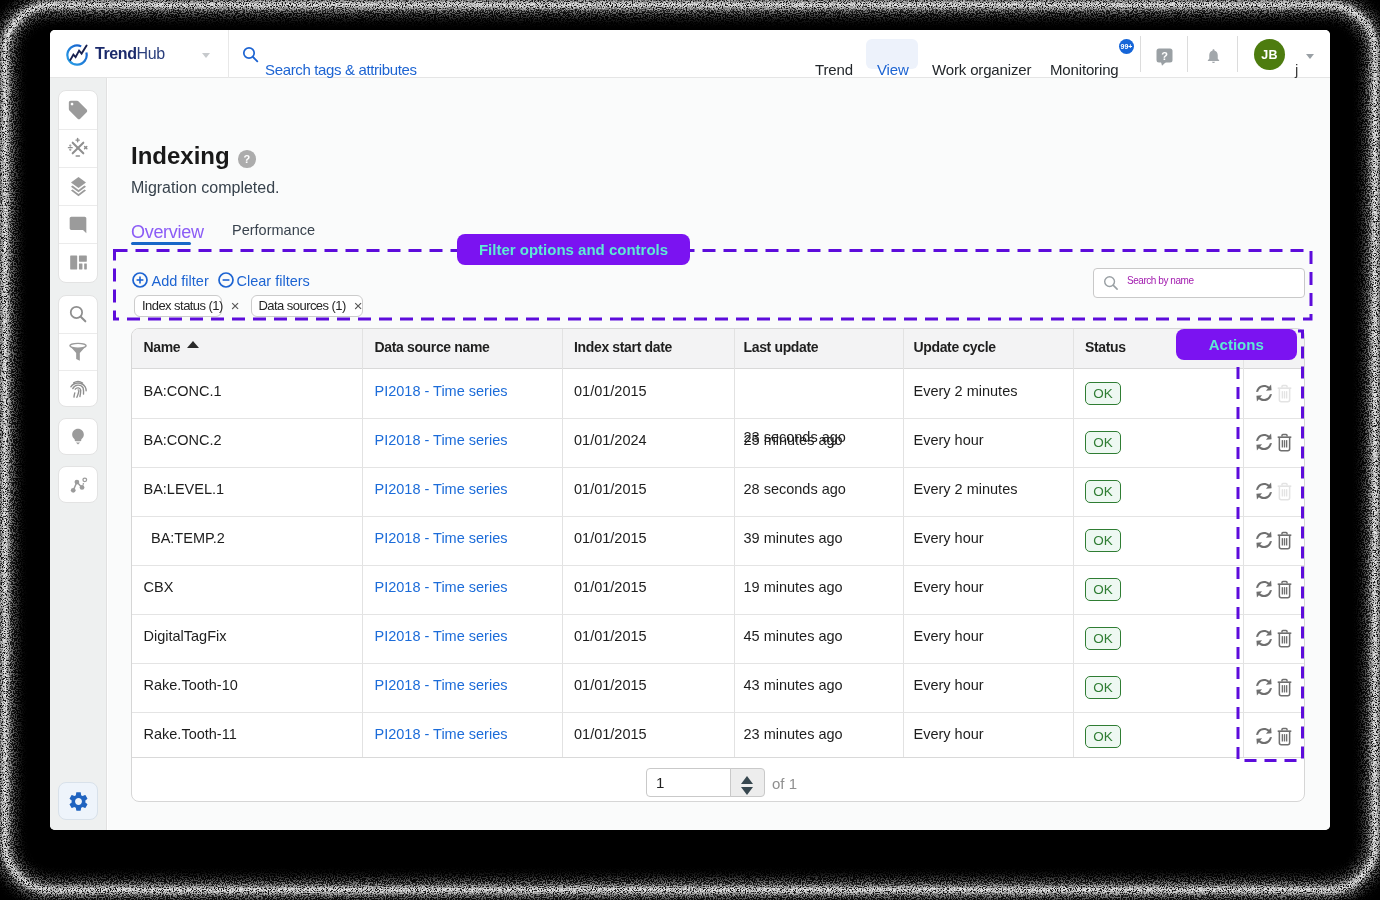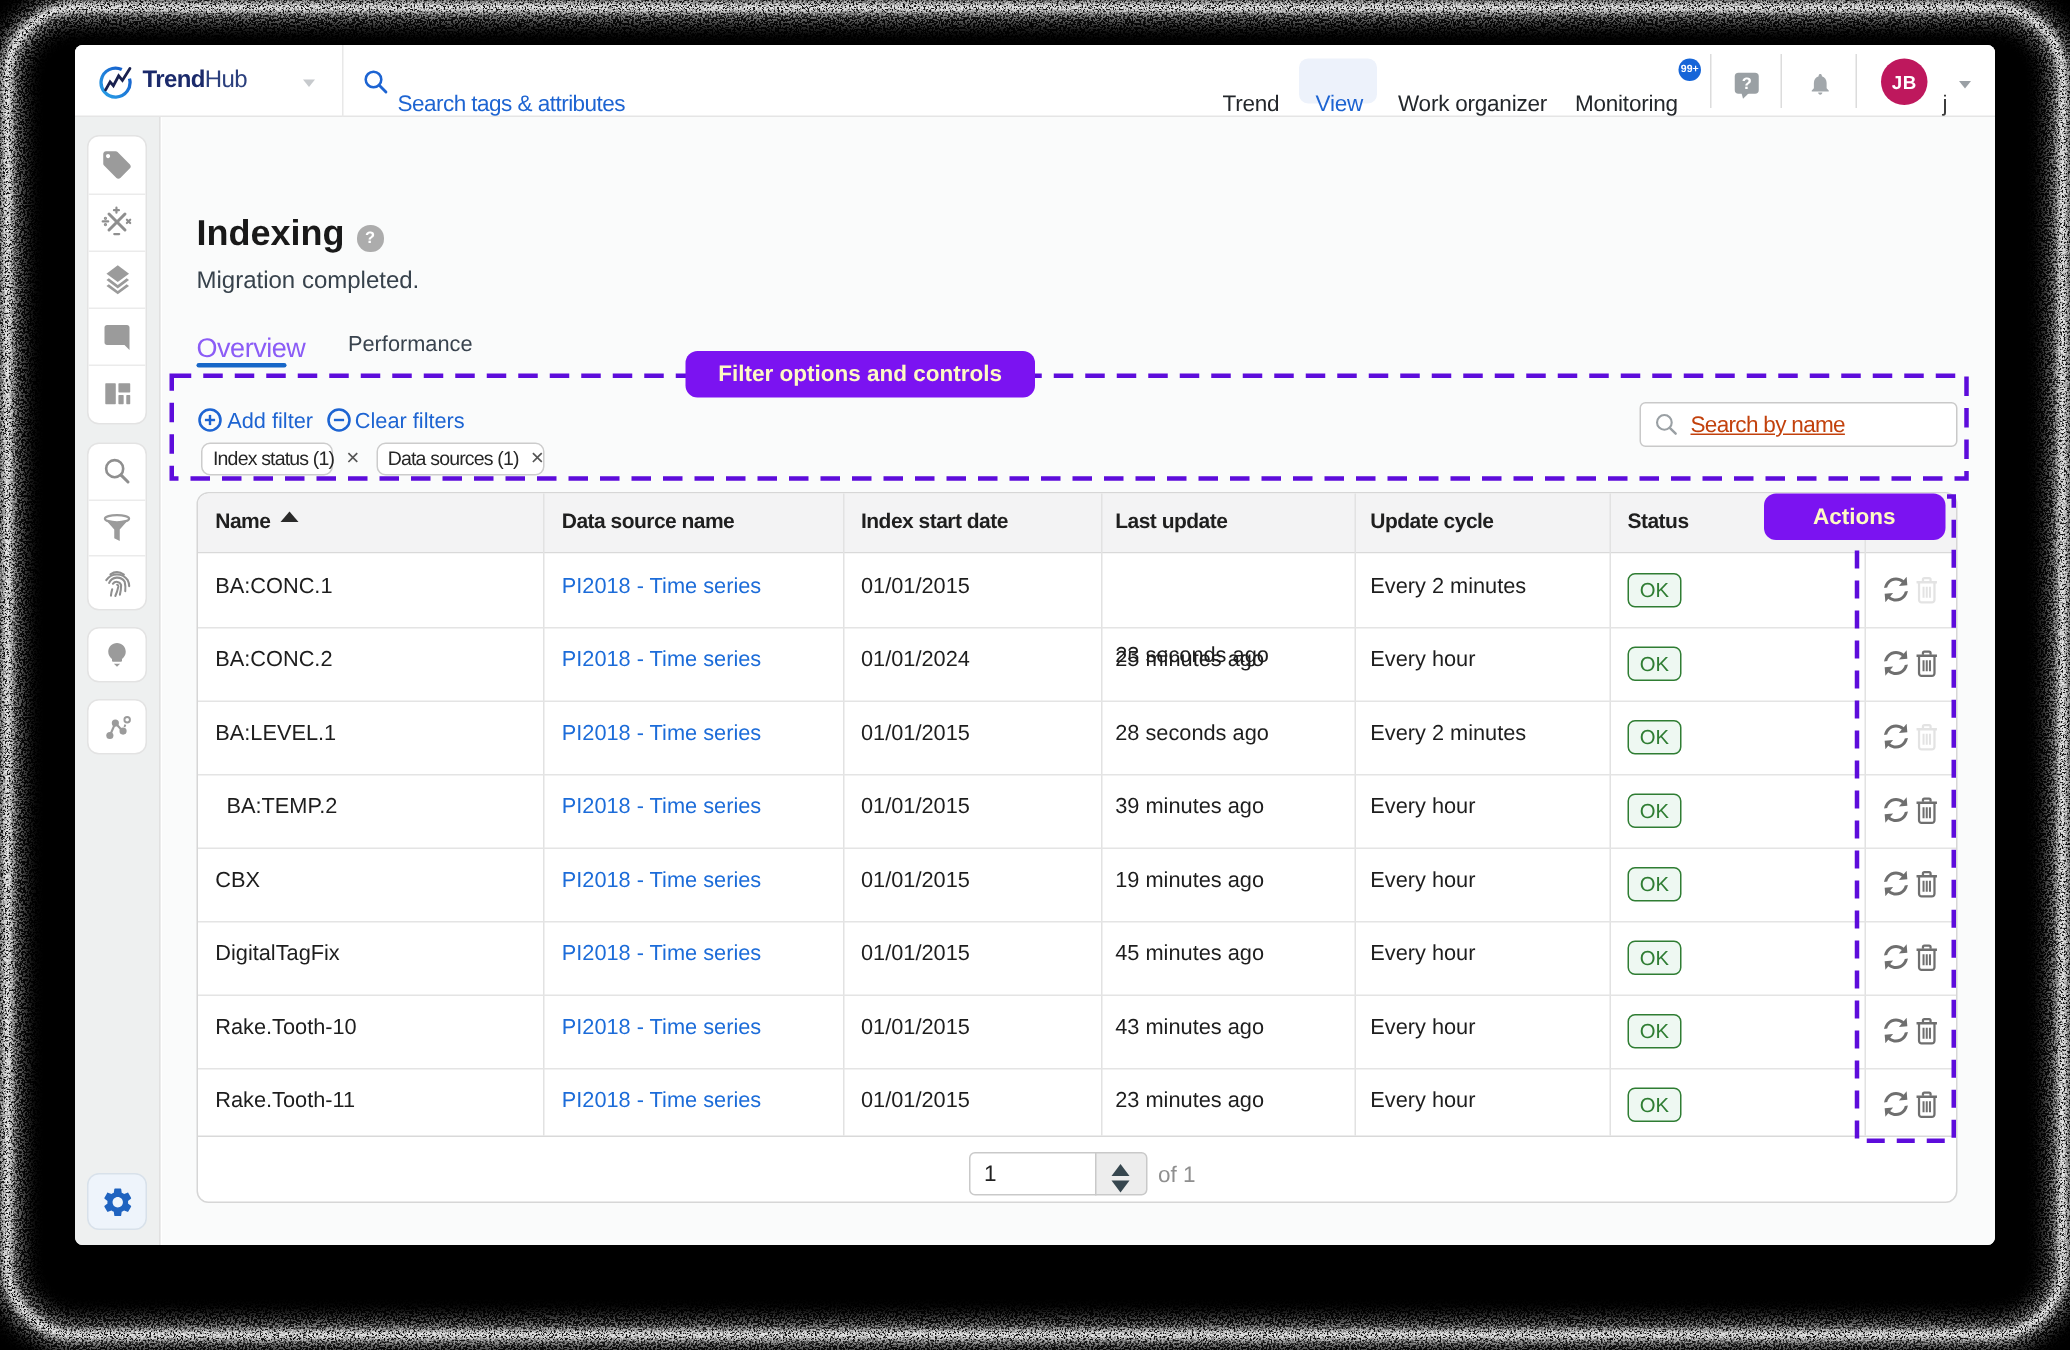--- a/index.html
+++ b/index.html
@@ -1,21 +1,21 @@
 <!DOCTYPE html>
 <html><head>
 <meta charset="utf-8">
 <style>
 * { margin:0; padding:0; box-sizing:border-box; }
 html,body { width:1380px; height:900px; background:#000; font-family:"Liberation Sans", sans-serif; overflow:hidden; }
 .abs { position:absolute; }
 #frame { position:absolute; left:0; top:0; z-index:0; }
 #window { position:absolute; left:50px; top:30px; width:1280px; height:800px; background:#fff; border-radius:5px; z-index:1; overflow:hidden; }
 #overlay { position:absolute; left:0; top:0; z-index:2; pointer-events:none; }
-.plabel { position:absolute; z-index:3; background:#7b13f1; border-radius:8px; color:#fef9c3; font-weight:700; font-size:15px; display:flex; align-items:center; justify-content:center; }
+.plabel { position:absolute; z-index:3; background:#7b13f1; border-radius:8px; color:#5eead4; font-weight:700; font-size:15px; display:flex; align-items:center; justify-content:center; }
 
 #nav { position:absolute; left:0; top:0; width:1280px; height:48px; background:#fff; border-bottom:1px solid #e5e5e5; }
 .navtx { position:absolute; font-size:15px; color:#23272b; top:31px; white-space:nowrap; letter-spacing:-0.15px; }
 .vsep { position:absolute; top:6px; height:36px; width:1px; background:#dcdcdc; }
 
 #sidebar { position:absolute; left:0; top:48px; width:57px; height:752px; background:#eef0f0; border-right:1px solid #e1e1e1; }
 .sgroup { position:absolute; left:8px; width:40px; background:#fff; border:1px solid #e3e3e3; border-radius:8px; overflow:hidden; }
 .sbtn { position:relative; width:100%; display:flex; align-items:center; justify-content:center; border-top:1px solid #ebebeb; }
 .sbtn:first-child { border-top:none; }
 
@@ -89,21 +89,21 @@
     <svg class="abs" style="left:1106px;top:18px" width="17" height="18" viewBox="0 0 17 18">
       <rect x="0.5" y="0.5" width="16" height="14" rx="2.5" fill="#9aa0a4"></rect>
       <polygon points="5,14 10,14 6,17.8" fill="#9aa0a4"></polygon>
       <text x="8.5" y="11.5" font-size="11" font-weight="700" fill="#fff" text-anchor="middle">?</text>
     </svg>
     <div class="vsep" style="left:1137px;"></div>
     <svg class="abs" style="left:1155px;top:17px" width="17" height="18" viewBox="0 0 24 24">
         <path fill="#a2a7ab" d="M12 22c1.1 0 2-.9 2-2h-4c0 1.1.9 2 2 2zm6-6v-5c0-3.07-1.63-5.64-4.5-6.32V4c0-.83-.67-1.5-1.5-1.5s-1.5.67-1.5 1.5v.68C7.64 5.36 6 7.92 6 11v5l-2 2v1h16v-1l-2-2z"></path>
       </svg>
     <div class="vsep" style="left:1187px;"></div>
-    <div class="abs" style="left:1204px;top:9px;width:31px;height:31px;border-radius:50%;background:#be185d;color:#fff;font-size:12.5px;font-weight:700;display:flex;align-items:center;justify-content:center;letter-spacing:0.3px;">JB</div>
+    <div class="abs" style="left:1204px;top:9px;width:31px;height:31px;border-radius:50%;background:#4d7c0f;color:#fff;font-size:12.5px;font-weight:700;display:flex;align-items:center;justify-content:center;letter-spacing:0.3px;">JB</div>
     <div class="navtx" style="left:1245px;color:#3c3c3c;">j</div>
     <div class="abs" style="left:1256px;top:24px;width:0;height:0;border-left:4.7px solid transparent;border-right:4.7px solid transparent;border-top:5px solid #9aa0a5;"></div>
   </div>
 
   <div id="sidebar"></div>
   <div class="sgroup" style="top:59.5px;height:193px;">
     <div class="sbtn" style="height:38.2px;">
         <svg width="22" height="22" viewBox="0 0 24 24">
           <path fill="#9b9b9b" d="M21.41 11.58l-9-9C12.05 2.22 11.55 2 11 2H4c-1.1 0-2 .9-2 2v7c0 .55.22 1.05.59 1.42l9 9c.36.36.86.58 1.41.58.55 0 1.05-.22 1.41-.59l7-7c.37-.36.59-.86.59-1.41 0-.55-.23-1.06-.59-1.42zM5.5 7C4.67 7 4 6.33 4 5.5S4.67 4 5.5 4 7 4.67 7 5.5 6.33 7 5.5 7z"></path>
         </svg>
@@ -222,21 +222,21 @@
       <line x1="4.6" y1="8" x2="11.4" y2="8" stroke="#1d64d2" stroke-width="1.6"></line>
     </svg>
   <div class="abs" style="left:186.5px;top:242.5px;font-size:14.5px;color:#1d64d2;">Clear filters</div>
   <div class="chip" style="left:84px;width:88px;">Index status (1)<span class="x">×</span></div>
   <div class="chip" style="left:200.5px;width:112px;">Data sources (1)<span class="x">×</span></div>
   <div class="abs" style="left:1043px;top:237.5px;width:212px;height:30px;background:#fff;border:1px solid #c9c9c9;border-radius:4px;"></div>
   <svg class="abs" style="left:1053px;top:244.5px" width="16" height="16" viewBox="0 0 17 17">
       <circle cx="7" cy="7" r="5.2" fill="none" stroke="#9aa0a4" stroke-width="1.5"></circle>
       <line x1="11" y1="11" x2="15" y2="15" stroke="#9aa0a4" stroke-width="1.7" stroke-linecap="round"></line>
     </svg>
-  <div class="abs" style="left:1077px;top:245px;font-size:15px;color:#c2410c;letter-spacing:-0.45px;text-decoration:underline;">Search by name</div>
+  <div class="abs" style="left:1077px;top:245px;font-size:10px;color:#a21caf;letter-spacing:-0.45px;">Search by name</div>
 
   <div id="card">
     <div class="abs" style="left:0;top:0;width:1172px;height:40px;background:#f3f3f4;border-bottom:1px solid #d9d9d9;border-radius:7px 7px 0 0;"></div>
     <div class="hlabel" style="left:11.5px;">Name</div>
     <div class="abs" style="left:54.5px;top:12px;width:0;height:0;border-left:6px solid transparent;border-right:6px solid transparent;border-bottom:7.5px solid #2a2a2a;"></div>
     <div class="hlabel" style="left:242.5px;">Data source name</div>
     <div class="hlabel" style="left:442px;">Index start date</div>
     <div class="hlabel" style="left:611.5px;">Last update</div>
     <div class="hlabel" style="left:781.5px;">Update cycle</div>
     <div class="hlabel" style="left:953px;">Status</div>

